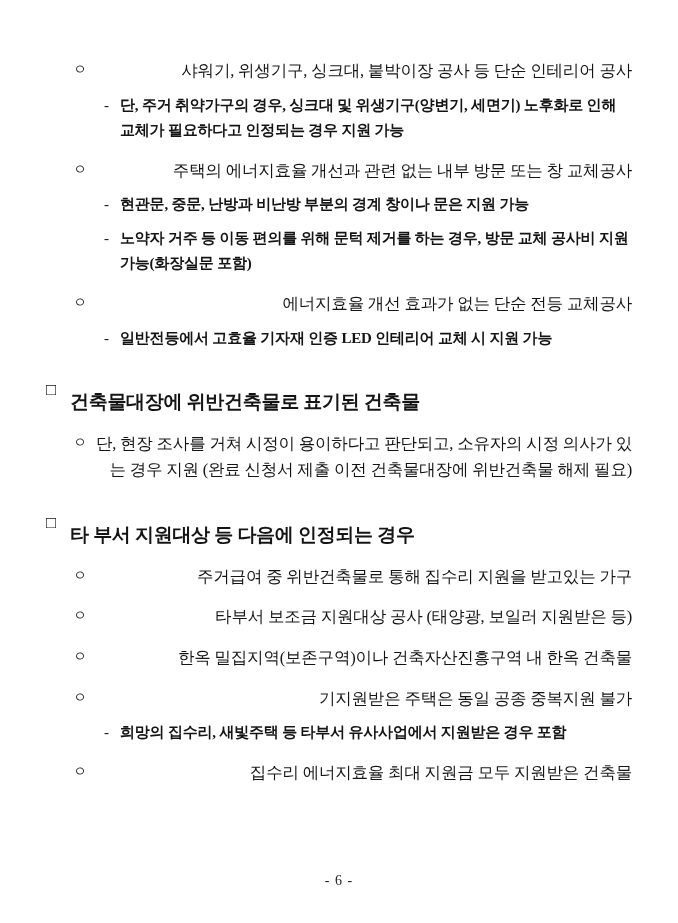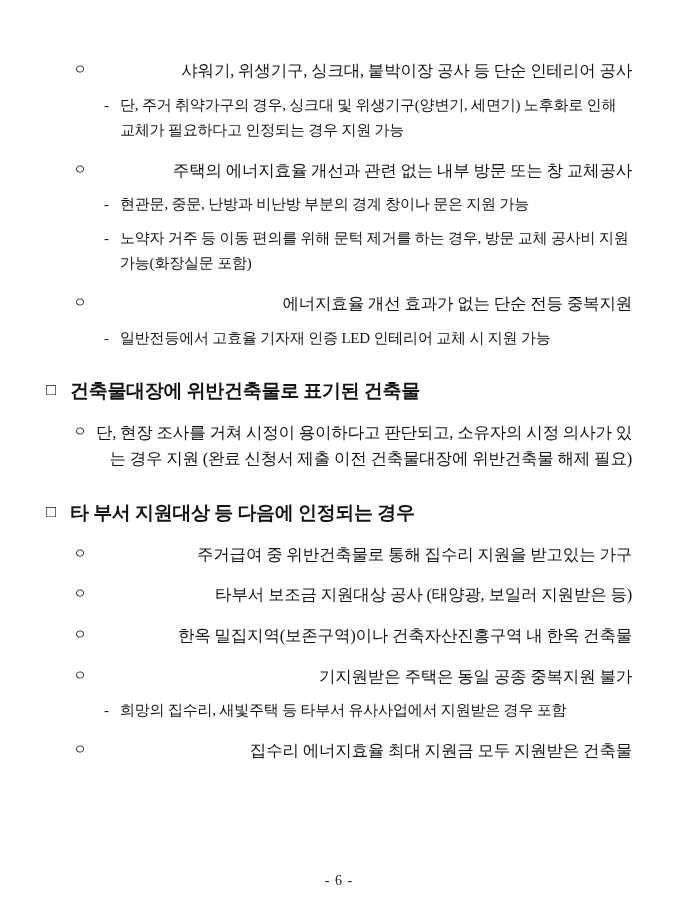--- a/index.html
+++ b/index.html
@@ -33,21 +33,21 @@
     letter-spacing: -0.3px;
     line-height: 1.5;
   }
   .h-sec .marker {
     width: 24px;
     flex: 0 0 24px;
     font-size: 17px;
     font-weight: normal;
     line-height: 1.5;
   }
-  .h-sec .txt { flex: 1 1 auto; }
+  .h-sec .txt { flex: 1 1 auto; margin-top: 11px; }
 
   
   .item-o {
     display: flex;
     align-items: flex-start;
     margin: 14px 0 0 0;
     font-size: 16.5px;
     letter-spacing: -0.2px;
     line-height: 1.62;
   }
@@ -71,21 +71,21 @@
     letter-spacing: -0.2px;
     line-height: 1.7;
   }
   .item-dash .marker {
     width: 30px;
     flex: 0 0 30px;
     padding-left: 14px;
     box-sizing: border-box;
     font-size: 15px;
   }
-  .item-dash .txt { flex: 1 1 auto; }
+  .item-dash .txt { flex: 1 1 auto; font-weight: bold; }
 
   
   .ind-1 { padding-left: 22px; }
   .ind-2 { padding-left: 22px; }
 
   .footer {
     position: absolute;
     left: 0;
     right: 0;
     bottom: 34px;
@@ -125,21 +125,21 @@
         <span class="txt">현관문, 중문, 난방과 비난방 부분의 경계 창이나 문은 지원 가능</span>
       </div>
       <div class="item-dash">
         <span class="marker">-</span>
         <span class="txt">노약자 거주 등 이동 편의를 위해 문턱 제거를 하는 경우, 방문 교체 공사비 지원 가능(화장실문 포함)</span>
       </div>
     </div>
 
     <div class="item-o">
       <span class="marker">ㅇ</span>
-      <span class="txt">에너지효율 개선 효과가 없는 단순 전등 중복지원</span>
+      <span class="txt">에너지효율 개선 효과가 없는 단순 전등 교체공사</span>
     </div>
 
     <div class="ind-2">
       <div class="item-dash">
         <span class="marker">-</span>
         <span class="txt">일반전등에서 고효율 기자재 인증 LED 인테리어 교체 시 지원 가능</span>
       </div>
     </div>
 
   </div>

